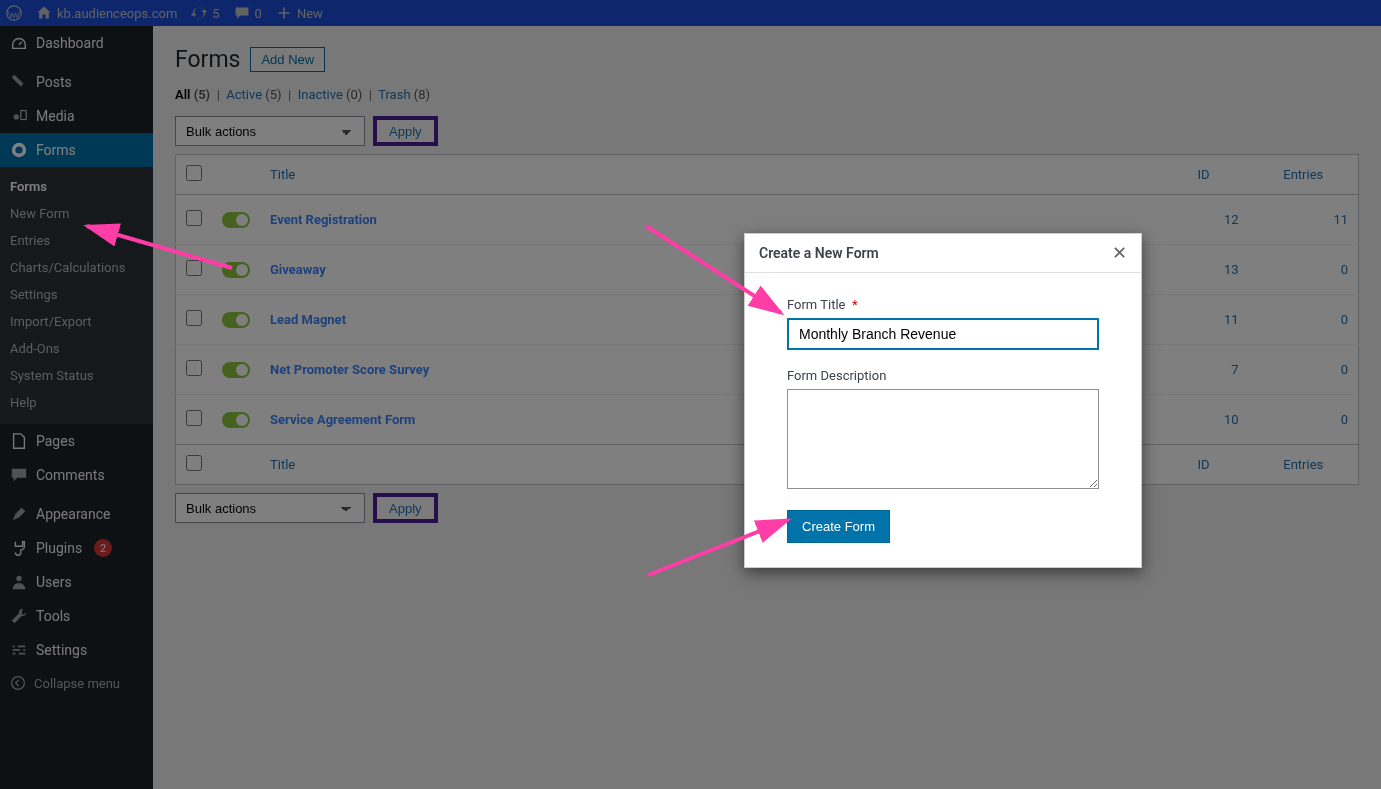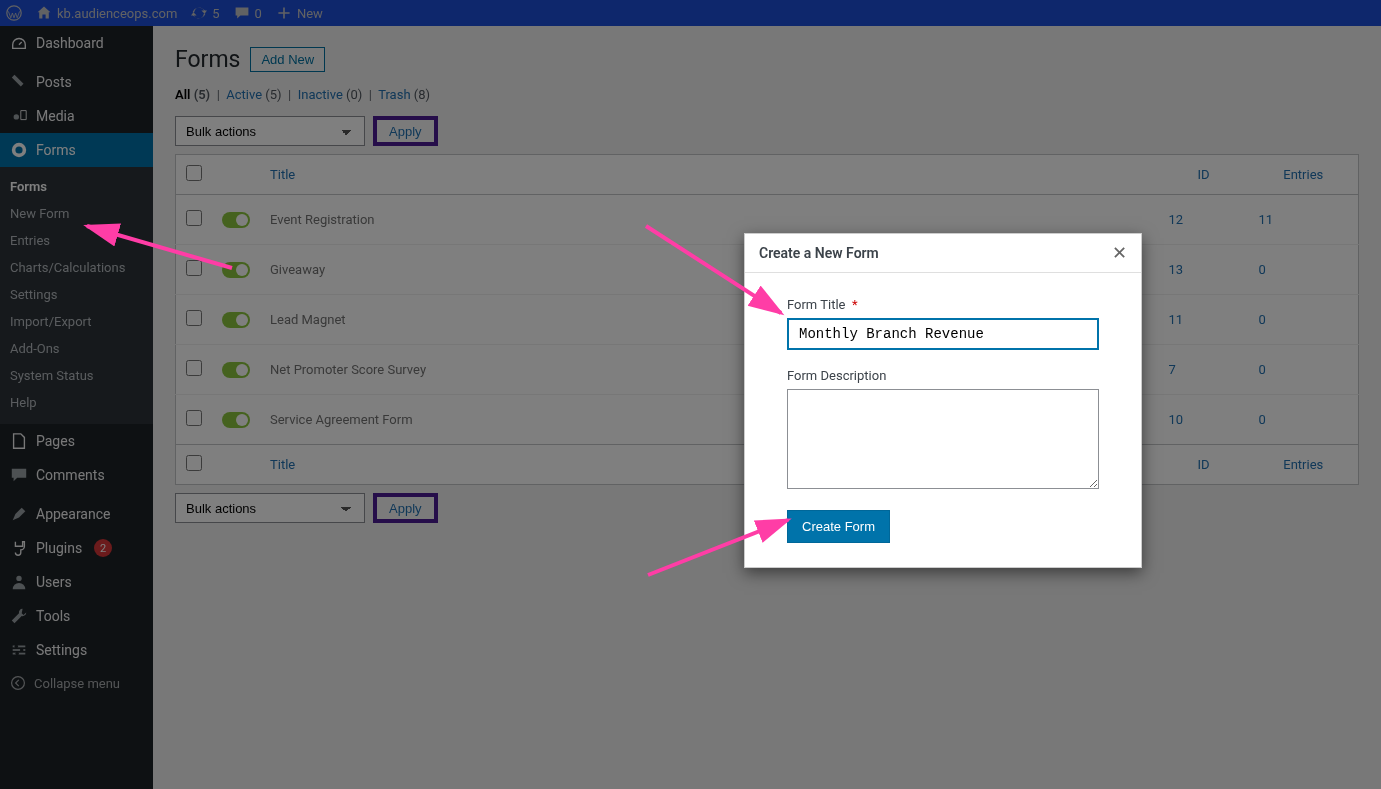--- a/index.html
+++ b/index.html
@@ -42,40 +42,40 @@
   
   table.list { width: 100%; border: 1px solid #c3c4c7; border-collapse: collapse; background: #fff; }
   table.list th, table.list td { padding: 10px; text-align: left; font-size: 13px; }
   table.list thead th, table.list tfoot th { color: #2271b1; font-weight: 400; border-bottom: 1px solid #c3c4c7; }
   table.list tfoot th { border-top: 1px solid #c3c4c7; border-bottom:none;}
   table.list tbody tr + tr td { border-top: 1px solid #eee; }
   table.list .col-cb { width: 30px; }
   table.list .col-toggle { width: 46px; }
   table.list .col-id { width: 90px; text-align:center; }
   table.list .col-entries { width: 110px; text-align:center; }
-  table.list tbody .title { color: #737373; font-weight: 400; cursor: pointer; }
-  table.list tbody td.id, table.list tbody td.entries { text-align:left; color:#2271b1; cursor:pointer; }
+  table.list tbody .title { color: #3b82f6; font-weight: 700; cursor: pointer; }
+  table.list tbody td.id, table.list tbody td.entries { text-align:right; color:#2271b1; cursor:pointer; }
   table.list tbody tr { height: 50px; }
   input[type=checkbox]{ width:16px; height:16px; border:1px solid #8c8f94; border-radius:3px; }
   
   .toggle { width: 28px; height: 16px; background: #8bc53f; border-radius: 8px; position: relative; cursor: pointer; }
   .toggle::after { content:""; width:12px; height:12px; background:#fff; border-radius:50%; position:absolute; top:2px; right:2px; }
 
   
   .overlay { position: absolute; inset: 0; background: rgba(0,0,0,0.5); }
   
   
   .modal { position: absolute; top: 233px; left: 744px; width: 398px; background: #fff; box-shadow: 0 5px 15px rgba(0,0,0,.5); border: 1px solid #ccc; }
   .modal .modal-head { padding: 10px 14px; border-bottom: 1px solid #dfdfdf; display:flex; justify-content:space-between; align-items:center; }
   .modal .modal-head .ttl { font-size: 14px; font-weight: 600; color: #3c434a; }
   .modal .modal-head .close { font-size: 18px; color: #666; cursor: pointer; line-height:1; }
   .modal .modal-body { padding: 24px 42px 24px 42px; }
   .modal label { display:block; font-size: 13px; color: #3c434a; margin-bottom: 6px; }
   .modal label .req { color: #c00; }
-  .modal input[type=text] { width: 100%; padding: 6px 10px; border: 2px solid #0073aa; font-size: 14px; font-family: Liberation Mono, monospace; }
+  .modal input[type=text] { width: 100%; padding: 6px 10px; border: 2px solid #0073aa; font-size: 14px; }
   .modal textarea { width: 100%; height: 100px; border: 1px solid #8c8f94; padding: 6px; resize: vertical; }
   .modal .field { margin-bottom: 18px; }
   .modal .create-btn { background: #0073aa; color: #fff; border: 1px solid #006799; padding: 8px 14px; cursor: pointer; font-size: 13px; }
   
   
   .arrow { position:absolute; pointer-events:none; }
   .arrow svg { overflow:visible; }
 </style>
 </head>
 <body>

